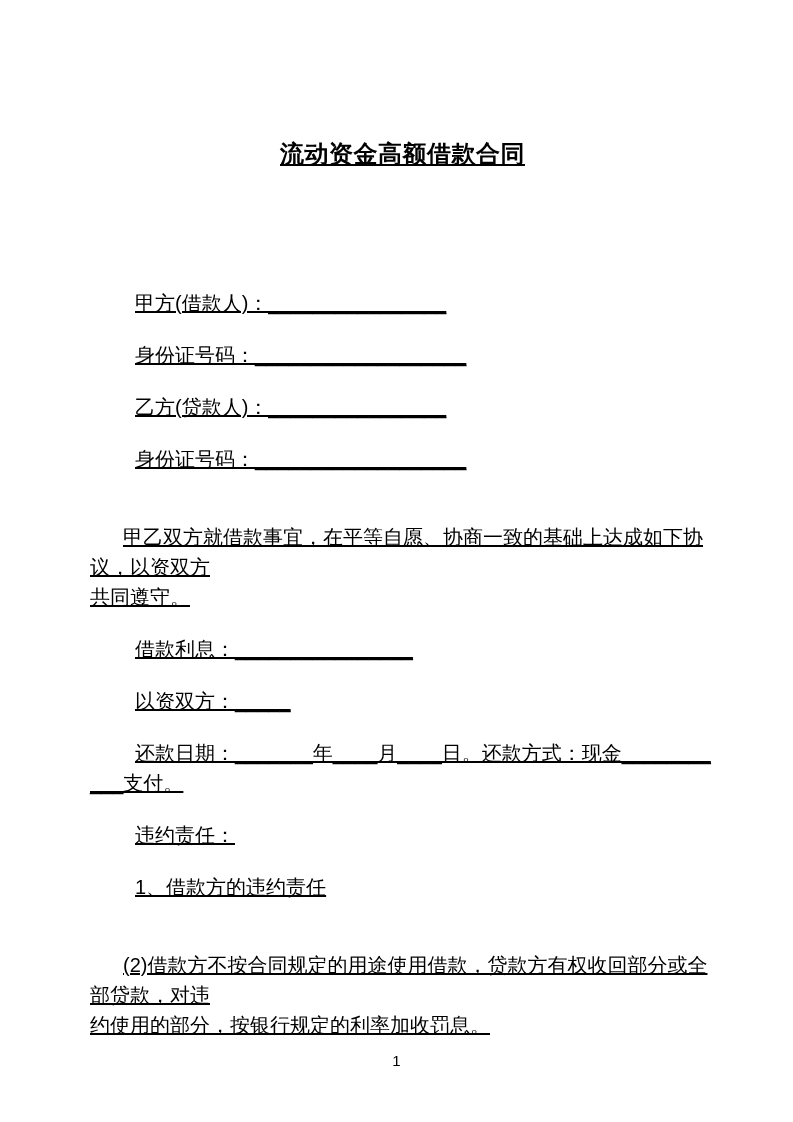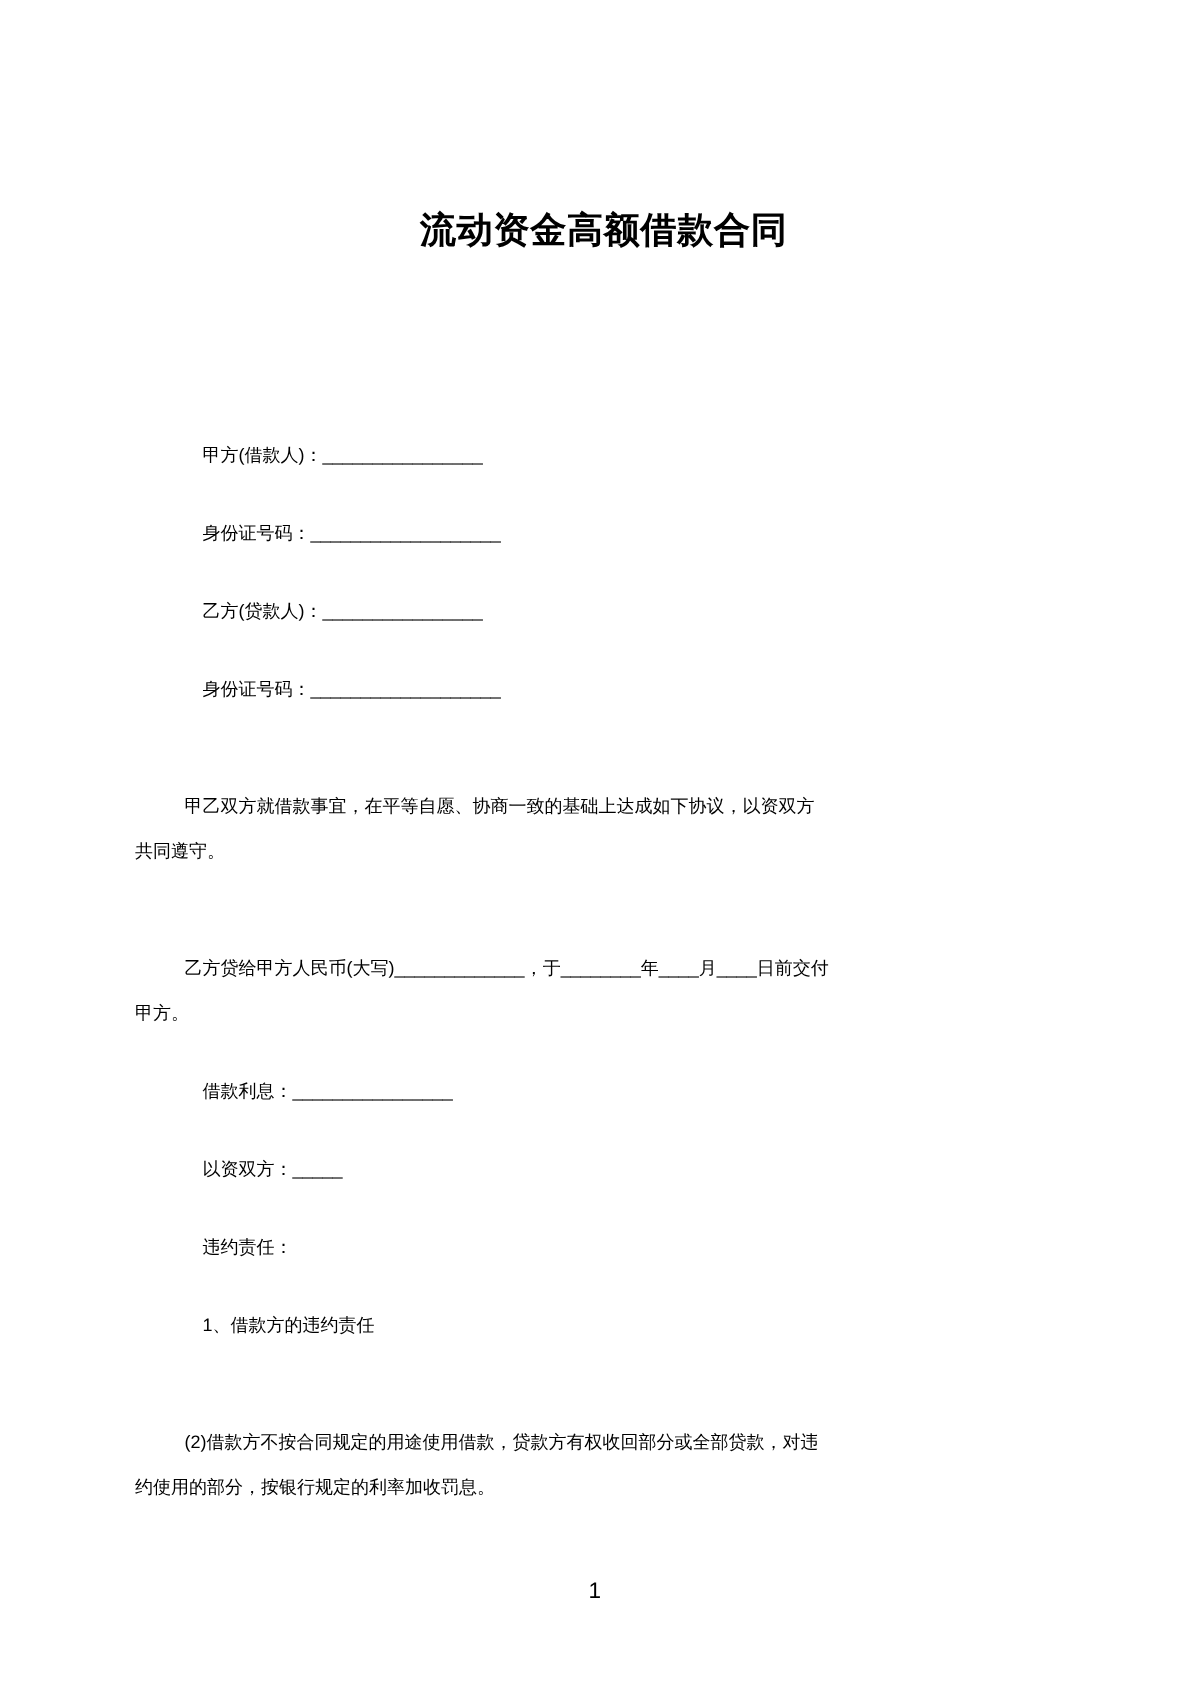--- a/index.html
+++ b/index.html
@@ -11,32 +11,33 @@
     position: relative;
     width: 793px;
     height: 1122px;
     background: #ffffff;
     color: #000000;
     font-family: "Liberation Sans", "DejaVu Sans", sans-serif;
     overflow: hidden;
   }
   .content {
     padding: 138px 78px 0 90px;
+    text-decoration: underline;
   }
   .doc-title {
     margin: 0 0 118px 0;
     font-size: 24px;
     font-weight: bold;
     line-height: 32px;
     text-align: center;
     letter-spacing: 0.5px;
   }
   .line {
     margin: 0 0 22px 0;
-    font-size: 12px;
+    font-size: 20px;
     line-height: 30px;
     white-space: pre-line;
     word-break: break-all;
   }
   .line.field {
     text-indent: 45px;
   }
   .line.para {
     text-indent: 33px;
     margin-top: 48px;
@@ -57,24 +58,23 @@
 <div class="page">
   <div class="content">
     <h1 class="doc-title">流动资金高额借款合同</h1>
 
     <p class="line field">甲方(借款人)：________________</p>
     <p class="line field">身份证号码：___________________</p>
     <p class="line field">乙方(贷款人)：________________</p>
     <p class="line field">身份证号码：___________________</p>
     <p class="line para">甲乙双方就借款事宜，在平等自愿、协商一致的基础上达成如下协议，以资双方
 共同遵守。</p>
-    <p class="line para">乙方贷给甲方人民币(大写)_____________，于________年____月____日前交付
-甲方。</p>
     <p class="line field">借款利息：________________</p>
     <p class="line field">以资双方：_____</p>
+    <p class="line field">还款日期：_______年____月____日。还款方式：现金___________支付。</p>
     <p class="line field">违约责任：</p>
     <p class="line field">1、借款方的违约责任</p>
     <p class="line para">(2)借款方不按合同规定的用途使用借款，贷款方有权收回部分或全部贷款，对违
 约使用的部分，按银行规定的利率加收罚息。</p>
   </div>
 
   <div class="page-number">1</div>
 </div>
 
 </body></html>

